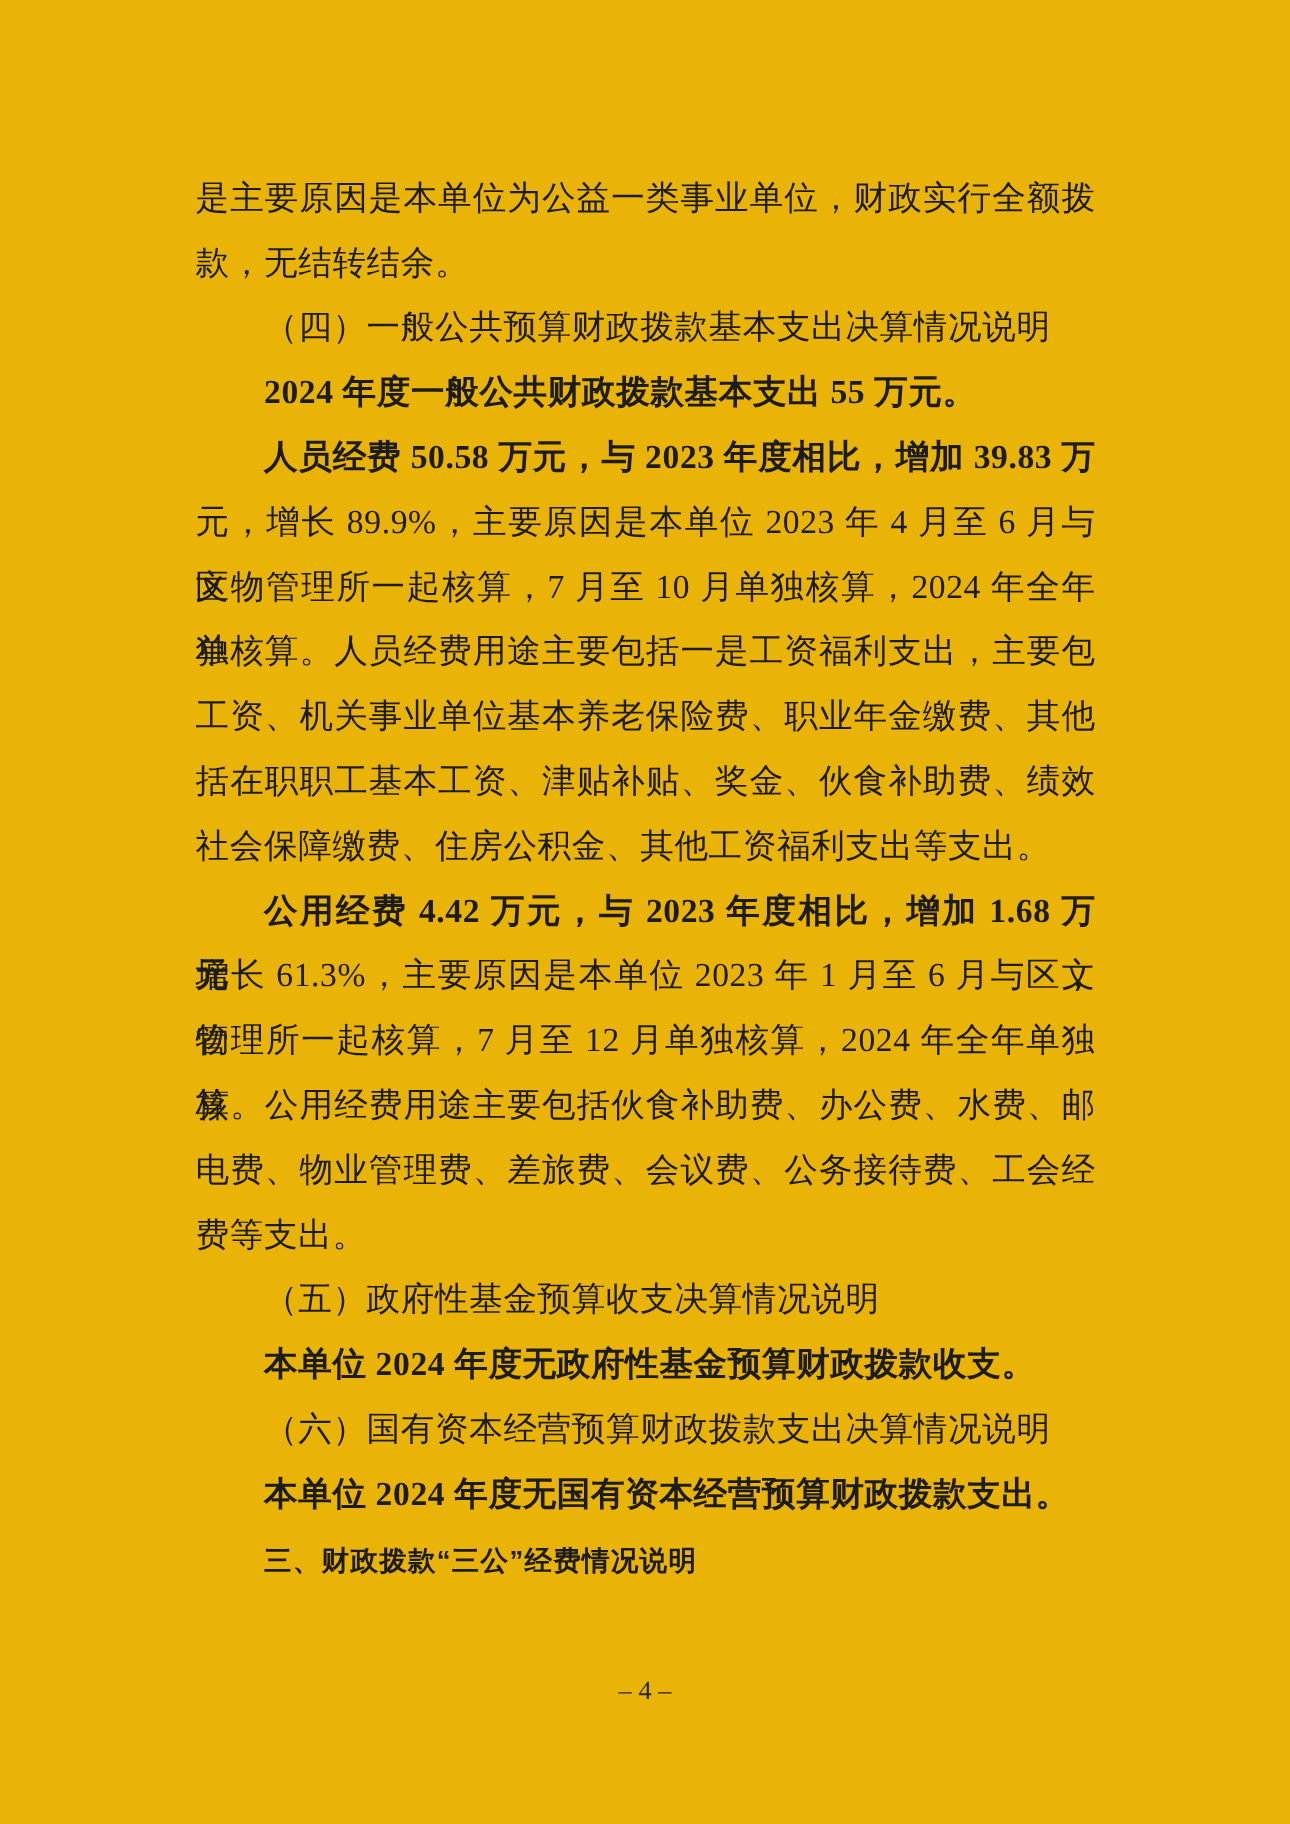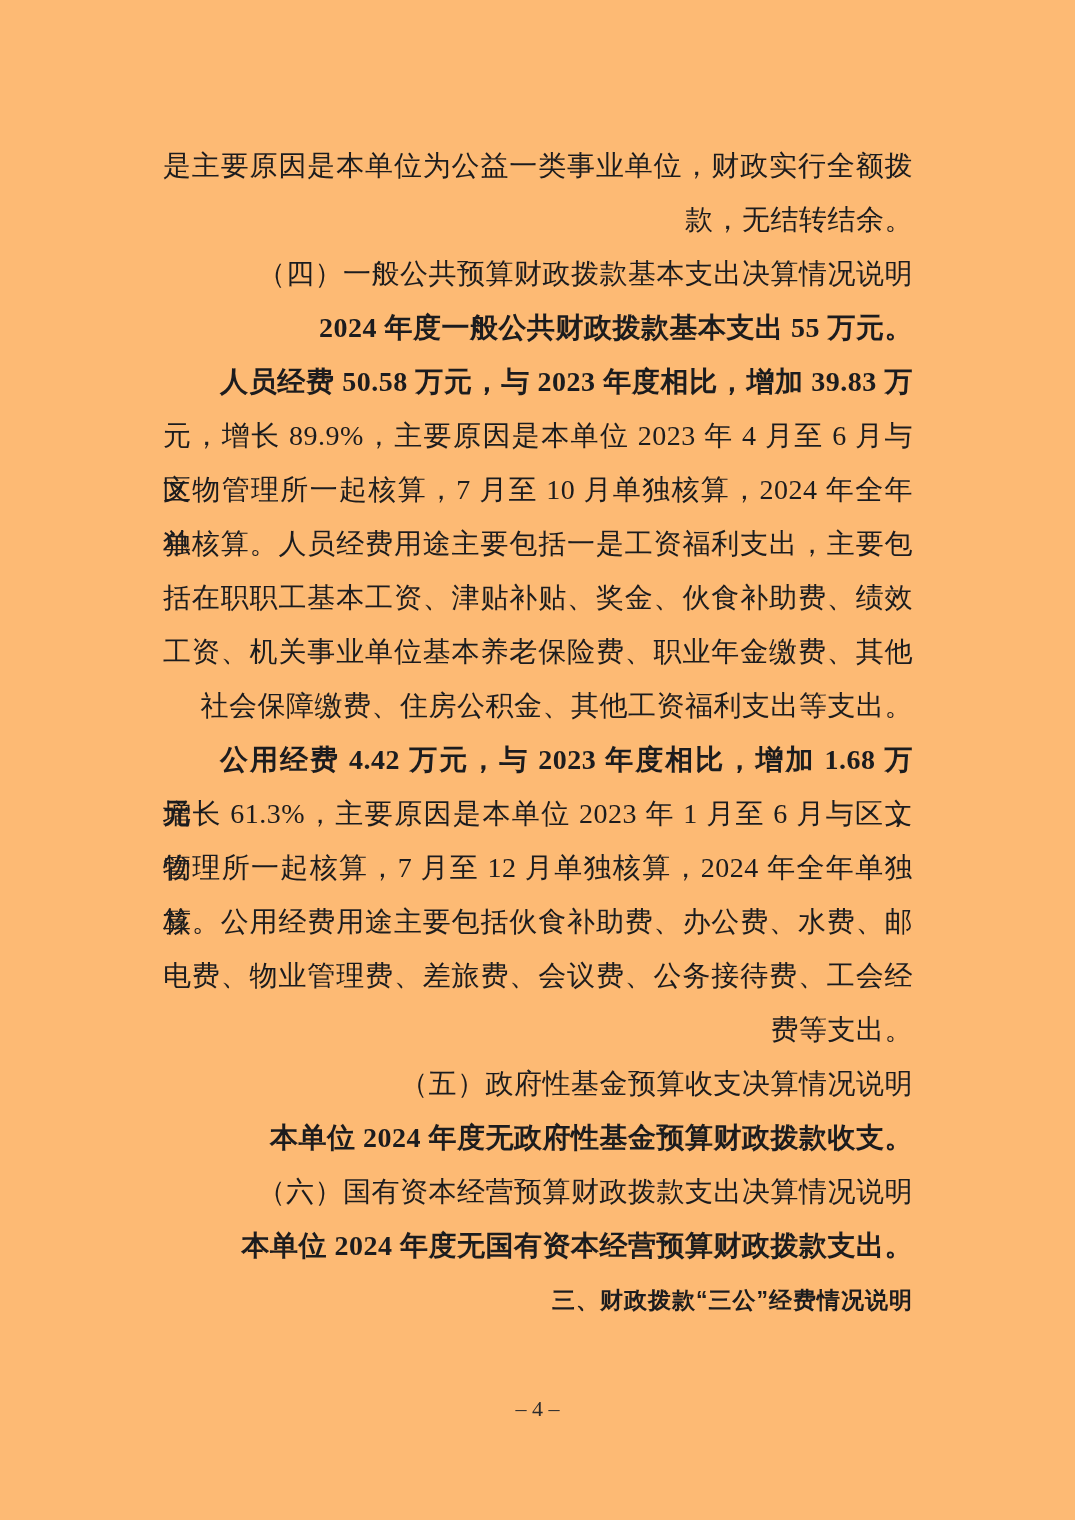--- a/index.html
+++ b/index.html
@@ -4,37 +4,36 @@
 <style>
   html, body {
     margin: 0;
     padding: 0;
     background: #ffffff;
   }
   .page {
     position: relative;
     width: 1075px;
     height: 1520px;
-    background: #fdba74;
+    background: #eab308;
     overflow: hidden;
     font-family: "Liberation Serif", "DejaVu Serif", serif;
     color: #1c1c1e;
   }
   .text-block {
     position: absolute;
     left: 163px;
     top: 139px;
     width: 750px;
   }
   .line {
     font-size: 28px;
     line-height: 54px;
     height: 54px;
     letter-spacing: 0.5px;
-    text-align: right;
   }
   
   .line.fill {
     text-align: justify;
     text-align-last: justify;
   }
   
   .line.indent {
     text-indent: 57px;
     font-weight: bold;
@@ -68,22 +67,22 @@
 <div class="page">
   <div class="text-block" id="doc-lines">
       <div class="line body fill">是主要原因是本单位为公益一类事业单位，财政实行全额拨</div>
       <div class="line body">款，无结转结余。</div>
       <div class="line subheading indent">（四）一般公共预算财政拨款基本支出决算情况说明</div>
       <div class="line body indent">2024 年度一般公共财政拨款基本支出 55 万元。</div>
       <div class="line body fill indent">人员经费 50.58 万元，与 2023 年度相比，增加 39.83 万</div>
       <div class="line body fill">元，增长 89.9%，主要原因是本单位 2023 年 4 月至 6 月与区</div>
       <div class="line body fill">文物管理所一起核算，7 月至 10 月单独核算，2024 年全年单</div>
       <div class="line body fill">独核算。人员经费用途主要包括一是工资福利支出，主要包</div>
+      <div class="line body fill">工资、机关事业单位基本养老保险费、职业年金缴费、其他</div>
       <div class="line body fill">括在职职工基本工资、津贴补贴、奖金、伙食补助费、绩效</div>
-      <div class="line body fill">工资、机关事业单位基本养老保险费、职业年金缴费、其他</div>
       <div class="line body">社会保障缴费、住房公积金、其他工资福利支出等支出。</div>
       <div class="line body fill indent">公用经费 4.42 万元，与 2023 年度相比，增加 1.68 万元，</div>
       <div class="line body fill">增长 61.3%，主要原因是本单位 2023 年 1 月至 6 月与区文物</div>
       <div class="line body fill">管理所一起核算，7 月至 12 月单独核算，2024 年全年单独核</div>
       <div class="line body fill">算。公用经费用途主要包括伙食补助费、办公费、水费、邮</div>
       <div class="line body fill">电费、物业管理费、差旅费、会议费、公务接待费、工会经</div>
       <div class="line body">费等支出。</div>
       <div class="line subheading indent">（五）政府性基金预算收支决算情况说明</div>
       <div class="line body indent">本单位 2024 年度无政府性基金预算财政拨款收支。</div>
       <div class="line subheading indent">（六）国有资本经营预算财政拨款支出决算情况说明</div>

